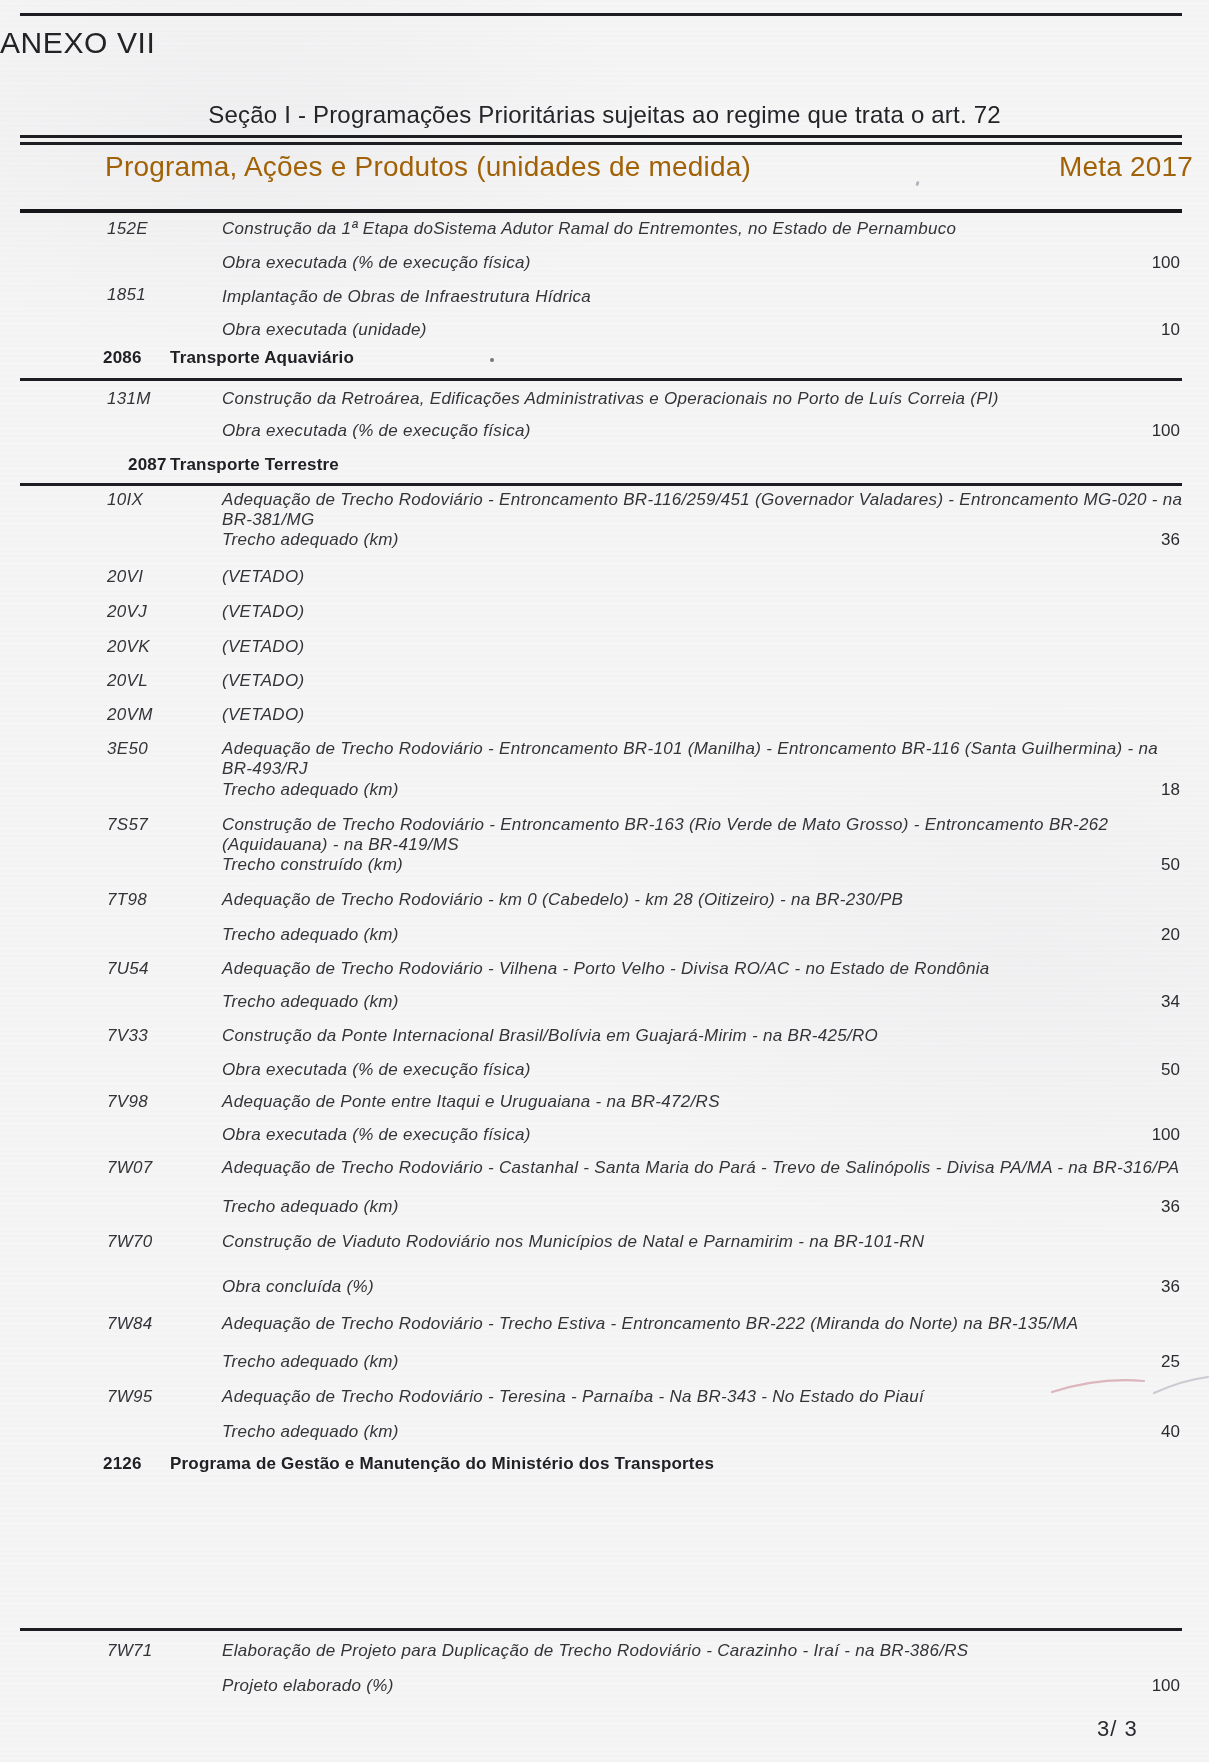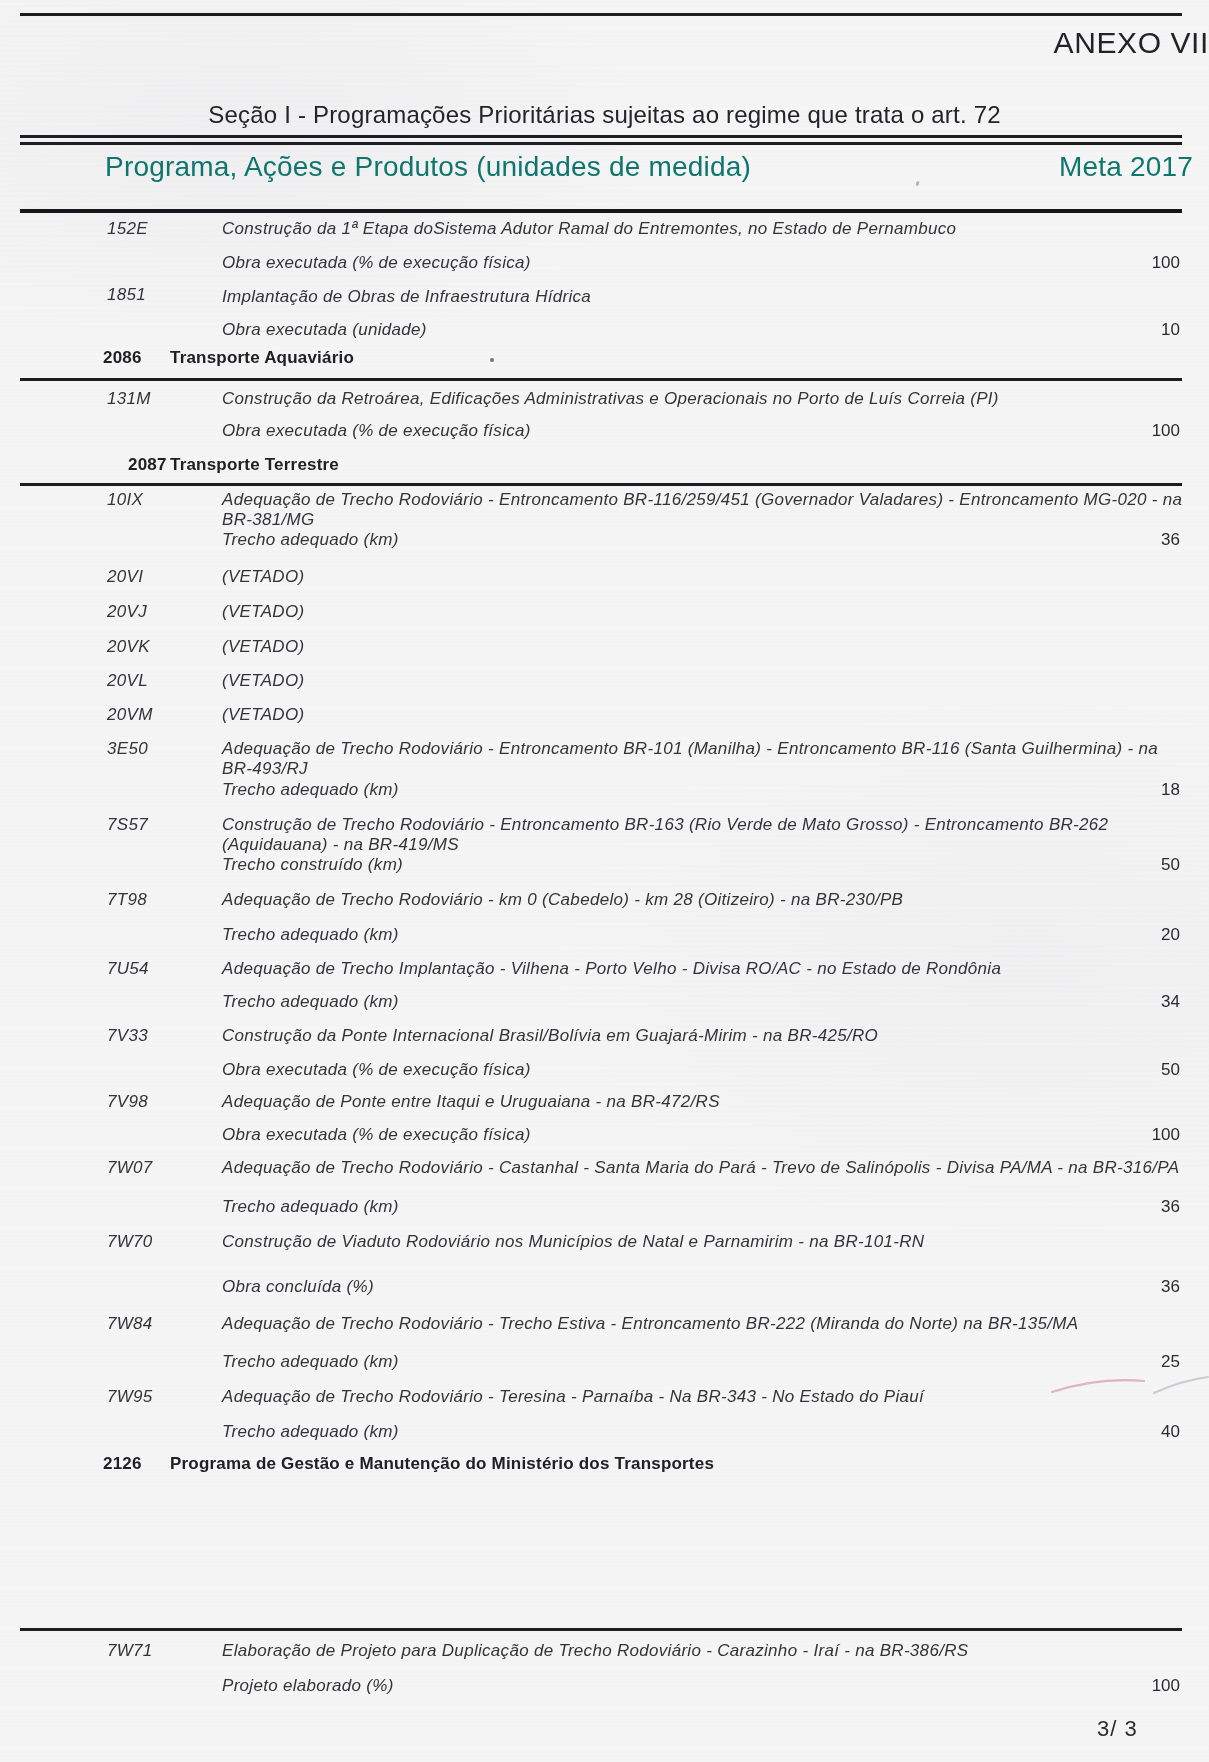--- a/index.html
+++ b/index.html
@@ -13,28 +13,28 @@
   .page::before{
     content:"";position:absolute;inset:0;pointer-events:none;
     background:
       radial-gradient(ellipse 600px 300px at 20% 8%, rgba(120,120,130,0.05), transparent 70%),
       radial-gradient(ellipse 700px 400px at 85% 55%, rgba(120,120,130,0.04), transparent 70%),
       repeating-linear-gradient(0deg, rgba(90,90,100,0.012) 0 2px, transparent 2px 5px);
   }
   .rule{position:absolute;left:20px;width:1162px;height:3px;background:#1d1d22;}
   .rule.thick{height:4px;background:#17171b;}
   .title{
-    position:absolute;left:0;width:1209px;text-align:right;
+    position:absolute;left:0;width:1209px;text-align:left;
     font-size:30px;letter-spacing:0.6px;color:#222227;white-space:nowrap;
   }
   .section{
     position:absolute;left:0;width:1209px;text-align:center;
     font-size:24px;letter-spacing:0.2px;color:#232328;white-space:nowrap;
   }
-  .colhdr{position:absolute;font-size:28px;color:#0f766e;white-space:nowrap;letter-spacing:0.2px;}
+  .colhdr{position:absolute;font-size:28px;color:#a16207;white-space:nowrap;letter-spacing:0.2px;}
   .t{position:absolute;font-size:17px;line-height:20px;white-space:nowrap;}
   .i{font-style:italic;letter-spacing:0.3px;color:#333338;}
   .b{font-weight:bold;color:#202025;letter-spacing:0.2px;}
   .code{left:107px;}
   .pcode{left:103px;}
   .pname{left:170px;}
   .desc{left:222px;}
   .meta{right:29px;text-align:right;font-size:17px;color:#2b2b30;}
   .pagenum{position:absolute;left:1097px;top:1716px;font-size:22px;color:#2b2b30;letter-spacing:1px;}
   .speck{position:absolute;border-radius:50%;}
@@ -99,21 +99,21 @@
       <div class="t code i" style="top: 815px;">7S57</div>
       <div class="t desc i" style="top: 815px;">Construção de Trecho Rodoviário - Entroncamento BR-163 (Rio Verde de Mato Grosso) - Entroncamento BR-262</div>
       <div class="t desc i" style="top: 835px;">(Aquidauana) - na BR-419/MS</div>
       <div class="t desc i" style="top: 855px;">Trecho construído (km)</div>
       <div class="t meta" style="top: 855px;">50</div>
       <div class="t code i" style="top: 890px;">7T98</div>
       <div class="t desc i" style="top: 890px;">Adequação de Trecho Rodoviário - km 0 (Cabedelo) - km 28 (Oitizeiro) - na BR-230/PB</div>
       <div class="t desc i" style="top: 925px;">Trecho adequado (km)</div>
       <div class="t meta" style="top: 925px;">20</div>
       <div class="t code i" style="top: 959px;">7U54</div>
-      <div class="t desc i" style="top: 959px;">Adequação de Trecho Implantação - Vilhena - Porto Velho - Divisa RO/AC - no Estado de Rondônia</div>
+      <div class="t desc i" style="top: 959px;">Adequação de Trecho Rodoviário - Vilhena - Porto Velho - Divisa RO/AC - no Estado de Rondônia</div>
       <div class="t desc i" style="top: 992px;">Trecho adequado (km)</div>
       <div class="t meta" style="top: 992px;">34</div>
       <div class="t code i" style="top: 1026px;">7V33</div>
       <div class="t desc i" style="top: 1026px;">Construção da Ponte Internacional Brasil/Bolívia em Guajará-Mirim - na BR-425/RO</div>
       <div class="t desc i" style="top: 1060px;">Obra executada (% de execução física)</div>
       <div class="t meta" style="top: 1060px;">50</div>
       <div class="t code i" style="top: 1092px;">7V98</div>
       <div class="t desc i" style="top: 1092px;">Adequação de Ponte entre Itaqui e Uruguaiana - na BR-472/RS</div>
       <div class="t desc i" style="top: 1125px;">Obra executada (% de execução física)</div>
       <div class="t meta" style="top: 1125px;">100</div>

